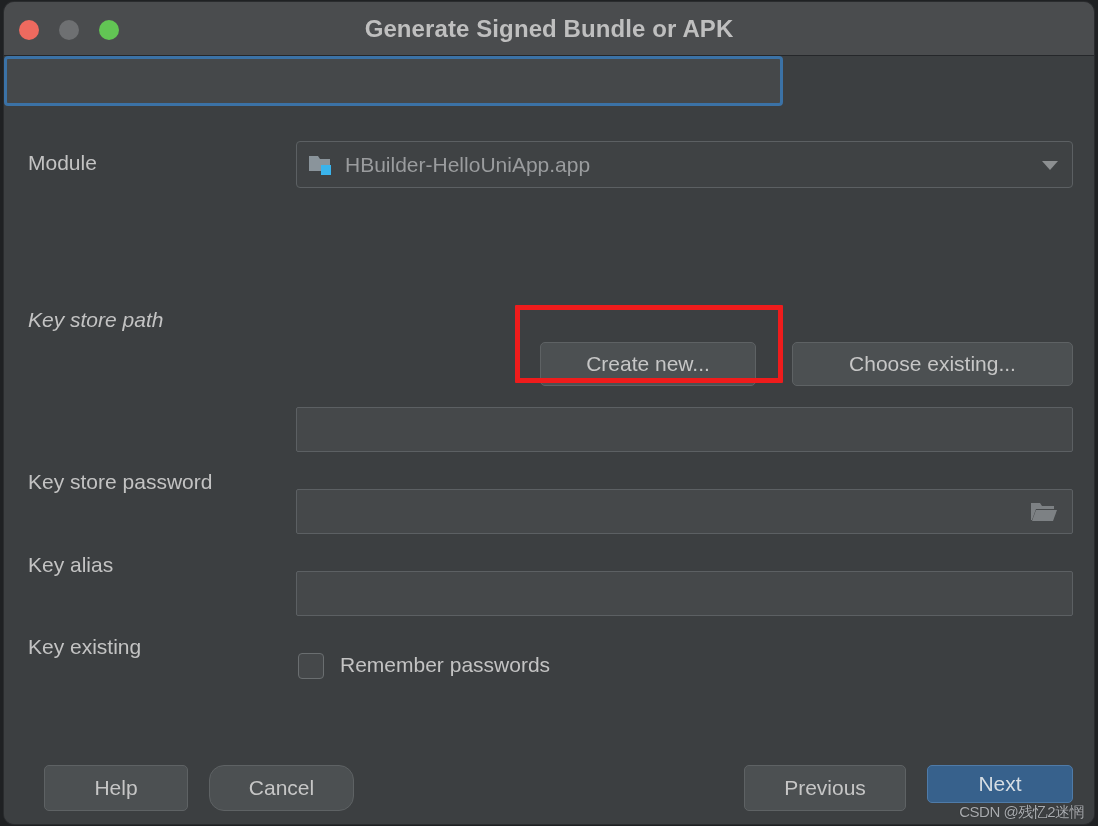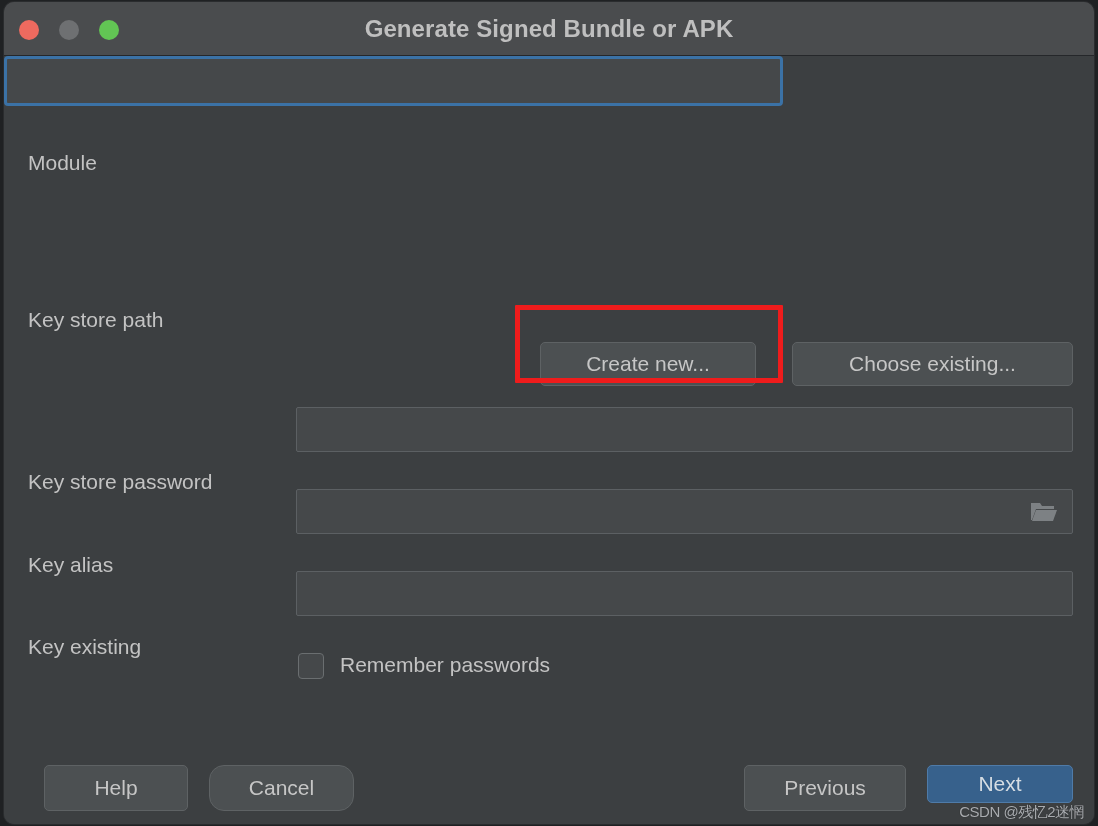--- a/index.html
+++ b/index.html
@@ -213,22 +213,32 @@
   <div class="titlebar">
     <div class="traffic tl-close"></div>
     <div class="traffic tl-min"></div>
     <div class="traffic tl-max"></div>
     <div class="title-text">Generate Signed Bundle or APK</div>
   </div>
 
   <div class="body">
 
     <div class="label" style="left:24px; top:95px;">Module</div>
-
-    <div class="label" style="left:24px; top:252px;">Key store path</div>
+    <div class="dropdown">
+      <span class="dd-icon">
+        <svg width="24" height="22" viewBox="0 0 24 22">
+          <path d="M0 2 L9 2 L11 5 L21 5 L21 17 L0 17 Z" fill="#8a949b"></path>
+          <rect x="12" y="11" width="10" height="10" fill="#3ab4ec"></rect>
+        </svg>
+      </span>
+      <span class="dd-text">HBuilder-HelloUniApp.app</span>
+      <span class="dd-arrow"></span>
+    </div>
+
+    <div class="label" style="left:24px; top:252px;font-style:italic;">Key store path</div>
     <div class="field-focused" style="left:291px; top:186px; width:779px; height:50px;"></div>
 
     <div class="btn" style="left:536px; top:270px; width:216px; height:44px;">Create new...</div>
     <div class="btn" style="left:788px; top:270px; width:281px; height:44px;">Choose existing...</div>
     <div class="annot-box" style="left:511px; top:249px; width:268px; height:78px;"></div>
 
     <div class="label" style="left:24px; top:414px;">Key store password</div>
     <div class="field" style="left:292px; top:351px; width:777px; height:45px;"></div>
 
     <div class="label" style="left:24px; top:497px;">Key alias</div>

